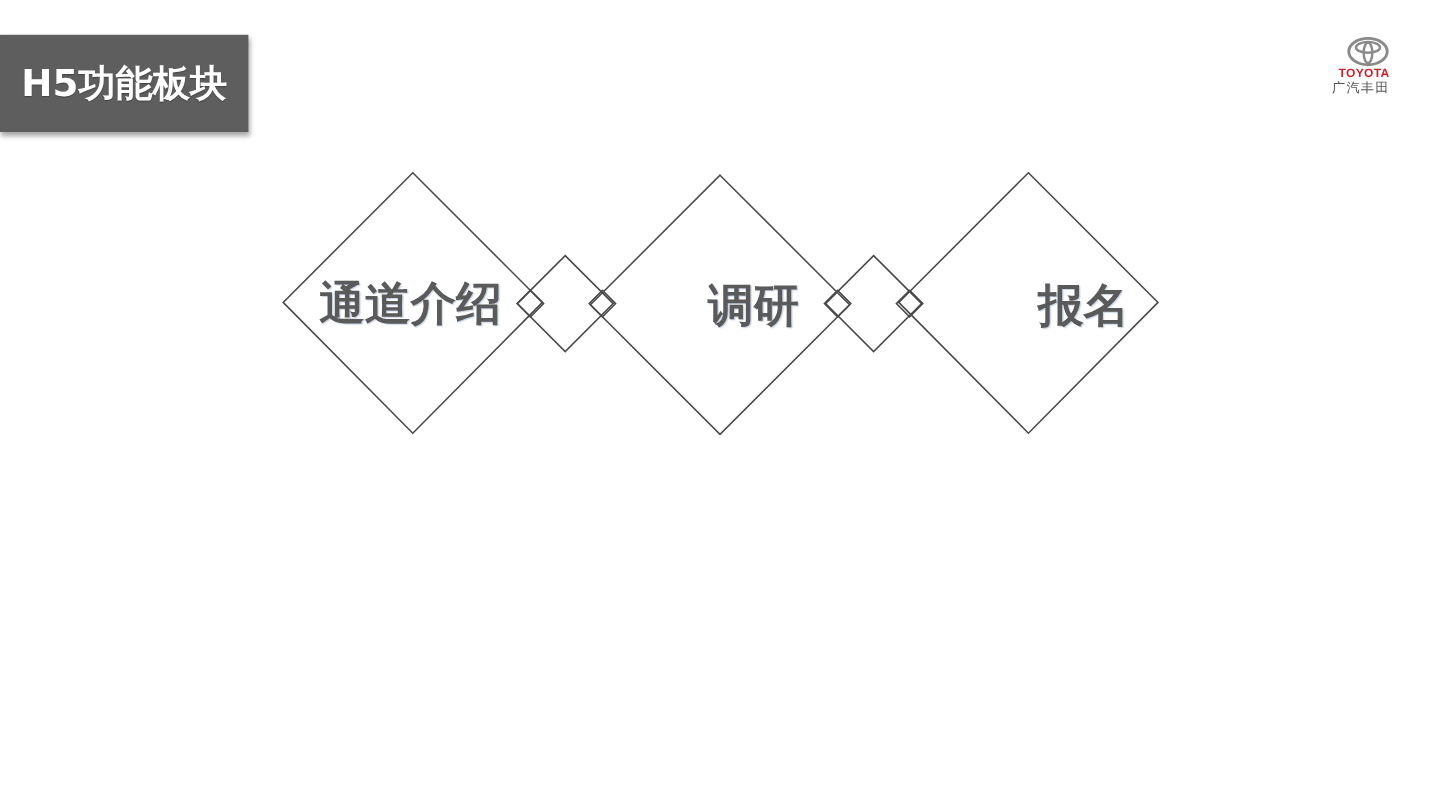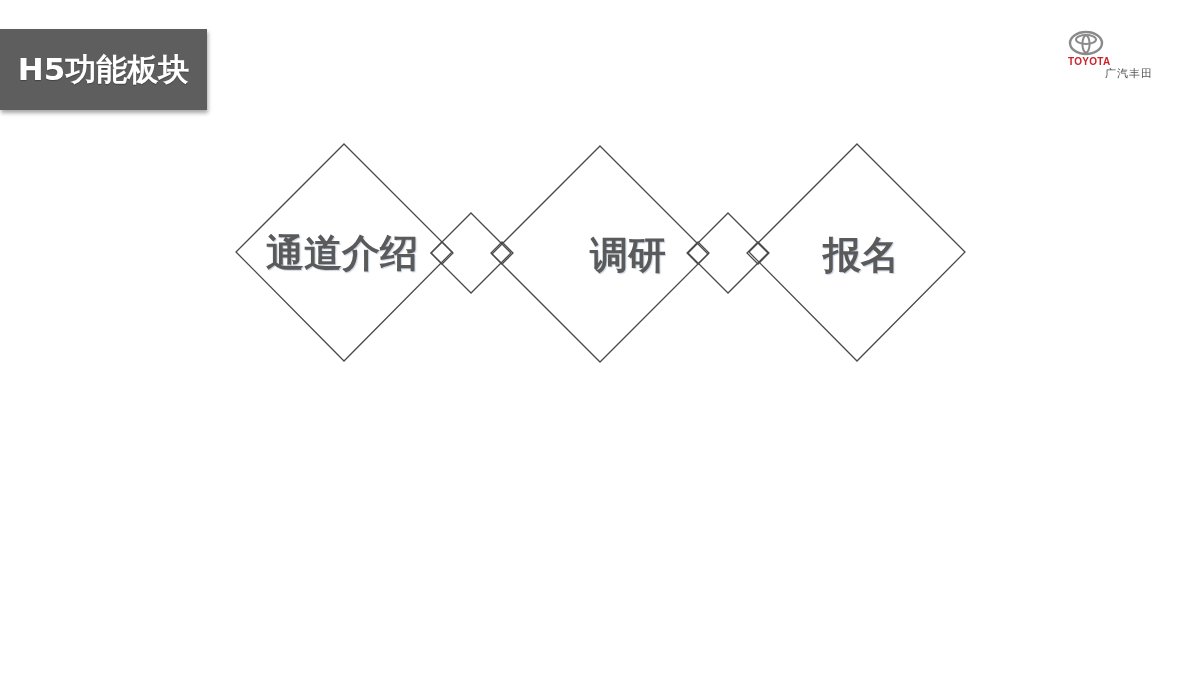--- a/index.html
+++ b/index.html
@@ -13,30 +13,30 @@
       box-shadow: 1px 3px 4px rgba(0,0,0,0.35);
       display: flex; align-items: center; justify-content: center;
     }
     .title-text {
       color: #ffffff; font-size: 31px; font-weight: bold; letter-spacing: 0px;
       font-family: "DejaVu Sans", sans-serif;
       text-shadow: 0 1px 1px rgba(0,0,0,0.3);
     }
     .logo {
       position: absolute; left: 1068px; top: 30px; width: 90px; height: 64px;
-      display: flex; flex-direction: column; align-items: flex-start;
+      display: flex; flex-direction: column; align-items: flex-end;
     }
     .logo svg { display: block; }
     .logo-brand {
       color: #d0202a; font-size: 10px; font-weight: bold; line-height: 12px;
       font-family: "Liberation Sans", sans-serif; letter-spacing: 0.3px;
     }
     .logo-sub {
       color: #555; font-size: 11px; line-height: 13px; letter-spacing: 1px;
-      font-family: Liberation Mono, monospace;
+      font-family: Liberation Sans, sans-serif;
       margin-left: 37px;
     }
     .diagram { position: absolute; left: 0; top: 0; width: 1200px; height: 675px; }
     .node-label {
       position: absolute; transform: translate(-50%, -50%);
       color: #5a5a5a; font-weight: bold; font-size: 38px; white-space: nowrap;
       font-family: Liberation Serif, serif;
       text-shadow: 1px 1px 1px rgba(90,120,170,0.35);
       cursor: pointer;
     }
@@ -70,13 +70,13 @@
 
     <polygon points="442,242 453,253 442,264 431,253"></polygon>
     <polygon points="502,242 513,253 502,264 491,253"></polygon>
     <polygon points="698,242 709,253 698,264 687,253"></polygon>
     <polygon points="758,242 769,253 758,264 747,253"></polygon>
   </g>
 </svg>
 
 <div class="node-label" style="left:342px; top:253px;">通道介绍</div>
 <div class="node-label" style="left:628px; top:255px;">调研</div>
-<div class="node-label" style="left:861px; top:255px;">报名</div>
+<div class="node-label" style="left:903px; top:255px;">报名</div>
 
 </body></html>

